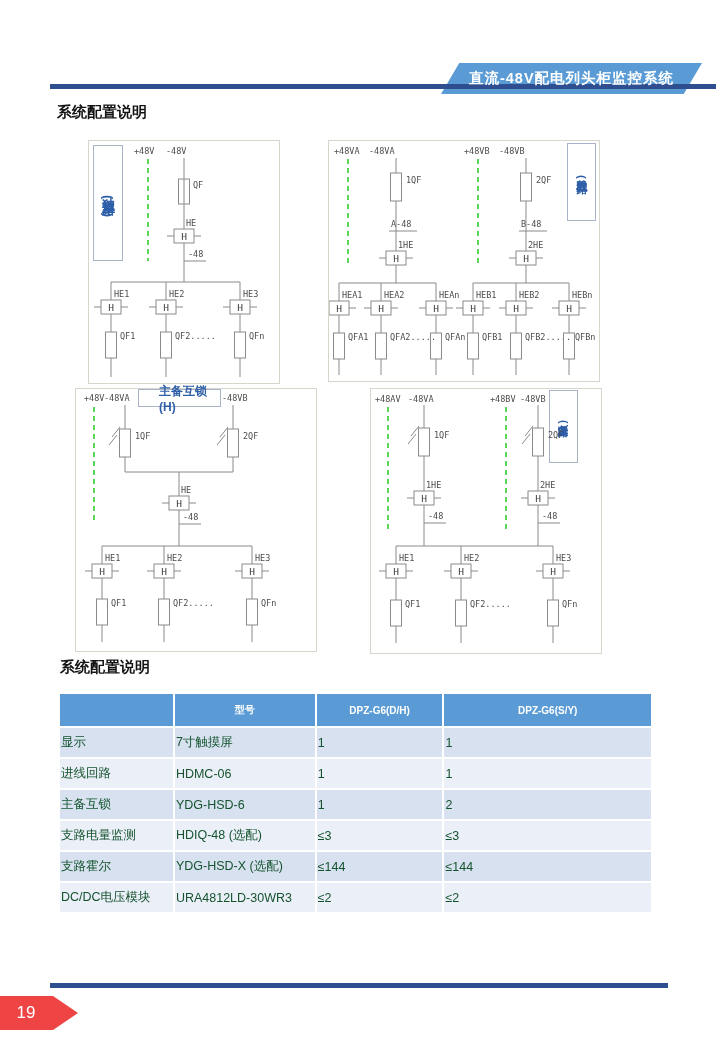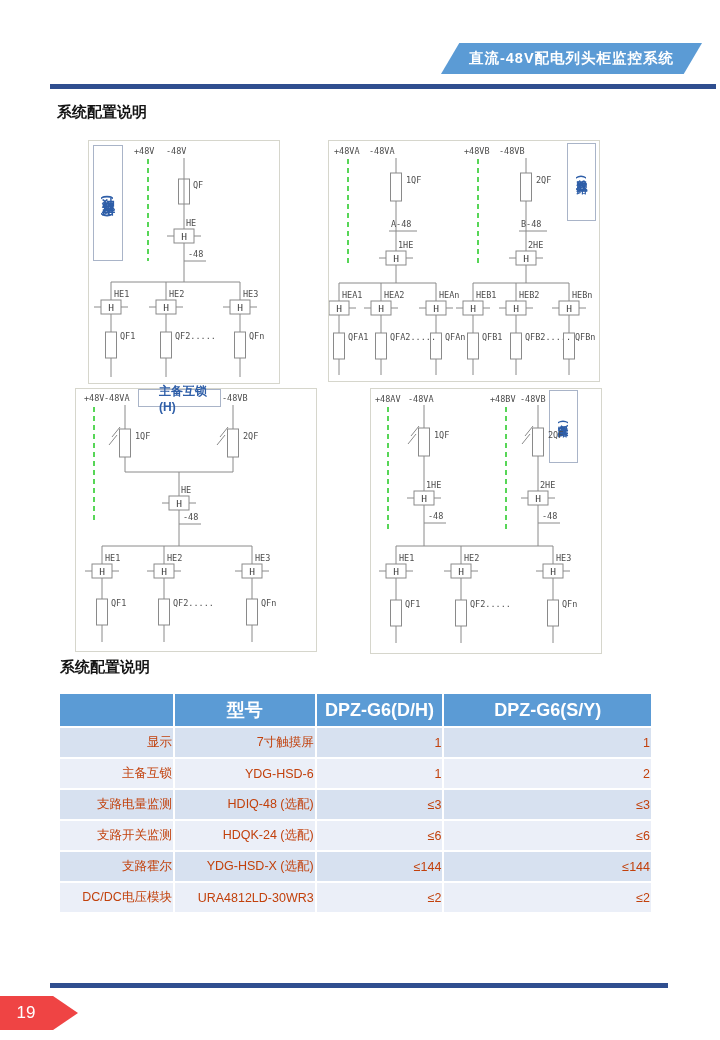--- a/index.html
+++ b/index.html
@@ -1,20 +1,20 @@
 <!DOCTYPE html>
 <html><head>
 <meta charset="utf-8">
 <style>
   html,body{margin:0;padding:0;background:#fff;}
   .page{position:relative;width:720px;height:1040px;background:#fff;overflow:hidden;
         font-family:"Liberation Sans",sans-serif;}
 
   
-  .banner{position:absolute;left:441px;top:43px;width:261px;height:31px;}
+  .banner{position:absolute;left:441px;top:63px;width:261px;height:31px;}
   .banner-bg{position:absolute;inset:0;background:#5b9bd5;
              clip-path:polygon(7% 0,100% 0,93% 100%,0 100%);}
   .banner-text{position:relative;z-index:1;line-height:31px;text-align:center;
                color:#ffffff;font-weight:bold;font-size:14.5px;letter-spacing:1px;}
   .rule-top{position:absolute;left:50px;top:84px;width:666px;height:5px;background:#2f4e8f;}
   .rule-bottom{position:absolute;left:50px;top:983px;width:618px;height:5px;background:#2f4e8f;}
 
   .section-title{position:absolute;font-size:15px;font-weight:bold;color:#141414;}
   .st-top{left:57px;top:103px;}
   .st-bottom{left:60px;top:658px;}
@@ -35,23 +35,23 @@
   .vlabel{position:absolute;border:1px solid #a9b4c8;color:#2e5ea8;font-weight:bold;
           writing-mode:vertical-rl;display:flex;align-items:center;justify-content:center;
           letter-spacing:2px;background:#fff;box-sizing:border-box;}
   .hlabel{position:absolute;border:1px solid #a9b4c8;color:#2e5ea8;font-weight:bold;
           font-size:12px;display:flex;align-items:center;justify-content:center;
           background:#fff;box-sizing:border-box;padding-left:20px;}
 
   
   .cfg-table{position:absolute;left:58px;top:692px;width:595px;
              border-collapse:separate;border-spacing:2px;}
-  .cfg-table th{background:#5b9bd5;color:#fff;font-size:18px;font-weight:bold;
+  .cfg-table th{background:#5b9bd5;color:#fff;font-size:10px;font-weight:bold;
                 height:30px;text-align:center;}
-  .cfg-table td{font-size:12.5px;color:#c2410c;height:27px;text-align:right;}
+  .cfg-table td{font-size:12.5px;color:#14532d;height:27px;text-align:left;}
   .cfg-table tbody tr:nth-child(odd) td{background:#d7e1f0;}
   .cfg-table tbody tr:nth-child(even) td{background:#ebeff8;}
 
   
   .page-badge{position:absolute;left:0;top:996px;width:78px;height:34px;background:#ef4444;
               clip-path:polygon(0 0,68% 0,100% 50%,68% 100%,0 100%);
               color:#fff;font-size:17px;display:flex;align-items:center;justify-content:center;
               padding-right:26px;box-sizing:border-box;}
 </style>
 </head>
@@ -287,38 +287,38 @@
       </tr>
     </thead>
     <tbody>
       <tr>
         <td>显示</td>
         <td>7寸触摸屏</td>
         <td>1</td>
         <td>1</td>
       </tr>
       <tr>
+        <td>进线回路</td>
+        <td>HDMC-06</td>
+        <td>1</td>
+        <td>1</td>
+      </tr>
+      <tr>
         <td>主备互锁</td>
         <td>YDG-HSD-6</td>
         <td>1</td>
         <td>2</td>
       </tr>
       <tr>
         <td>支路电量监测</td>
         <td>HDIQ-48 (选配)</td>
         <td>≤3</td>
         <td>≤3</td>
       </tr>
       <tr>
-        <td>支路开关监测</td>
-        <td>HDQK-24 (选配)</td>
-        <td>≤6</td>
-        <td>≤6</td>
-      </tr>
-      <tr>
         <td>支路霍尔</td>
         <td>YDG-HSD-X (选配)</td>
         <td>≤144</td>
         <td>≤144</td>
       </tr>
       <tr>
         <td>DC/DC电压模块</td>
         <td>URA4812LD-30WR3</td>
         <td>≤2</td>
         <td>≤2</td>

